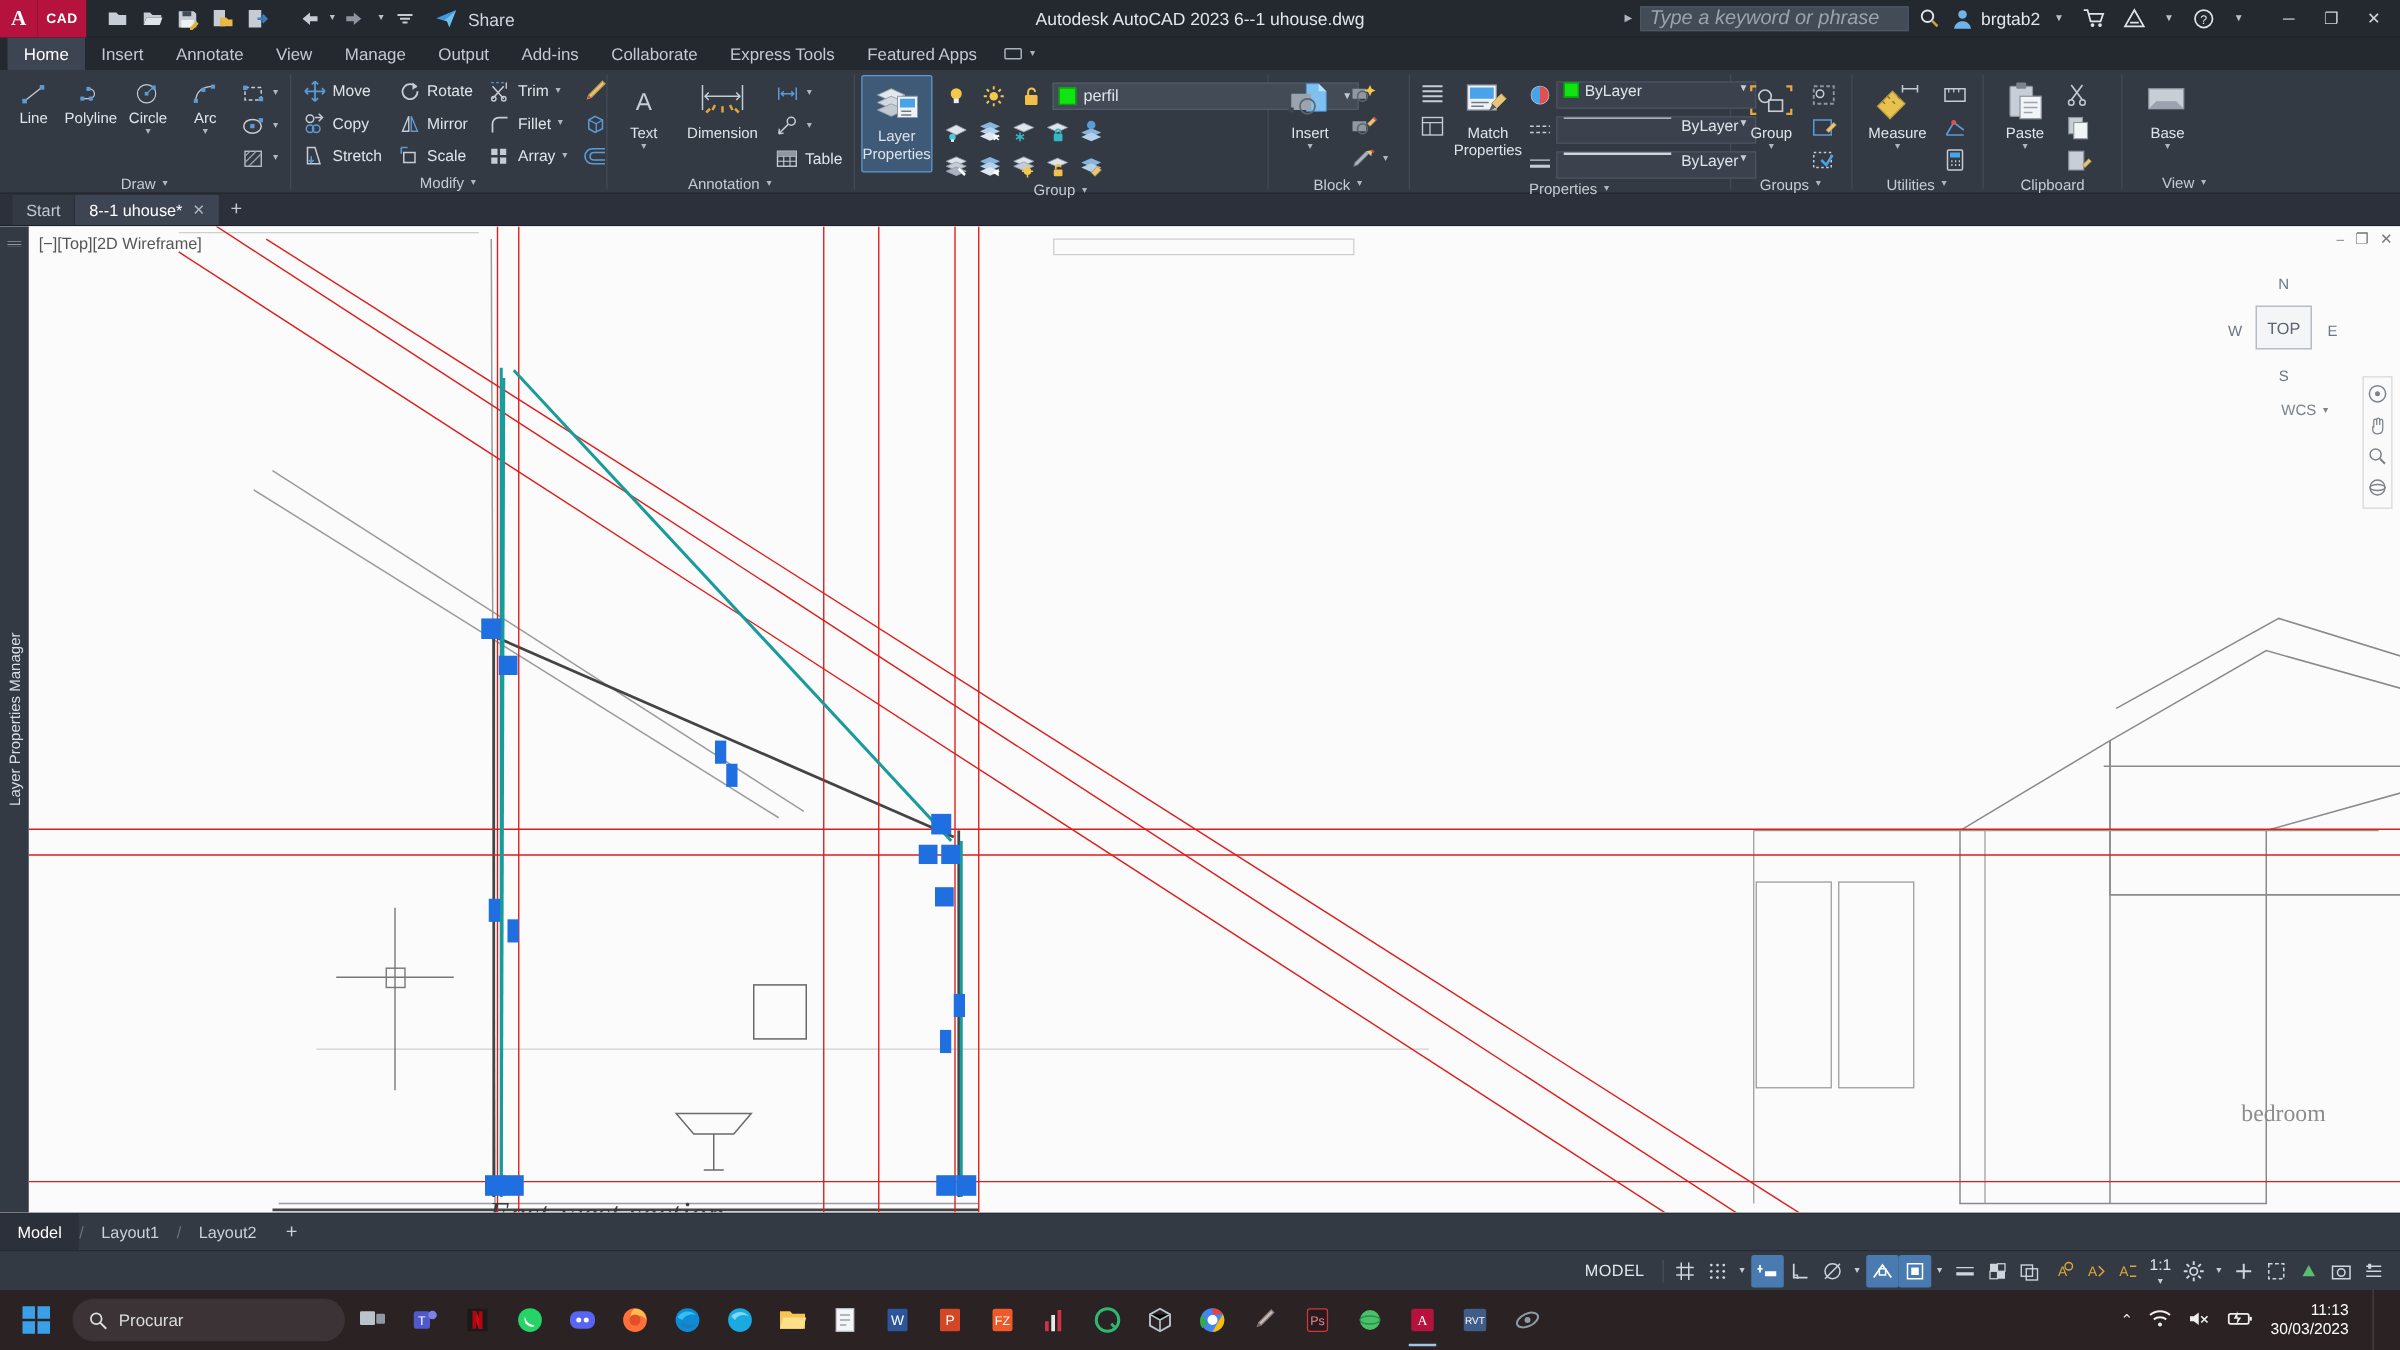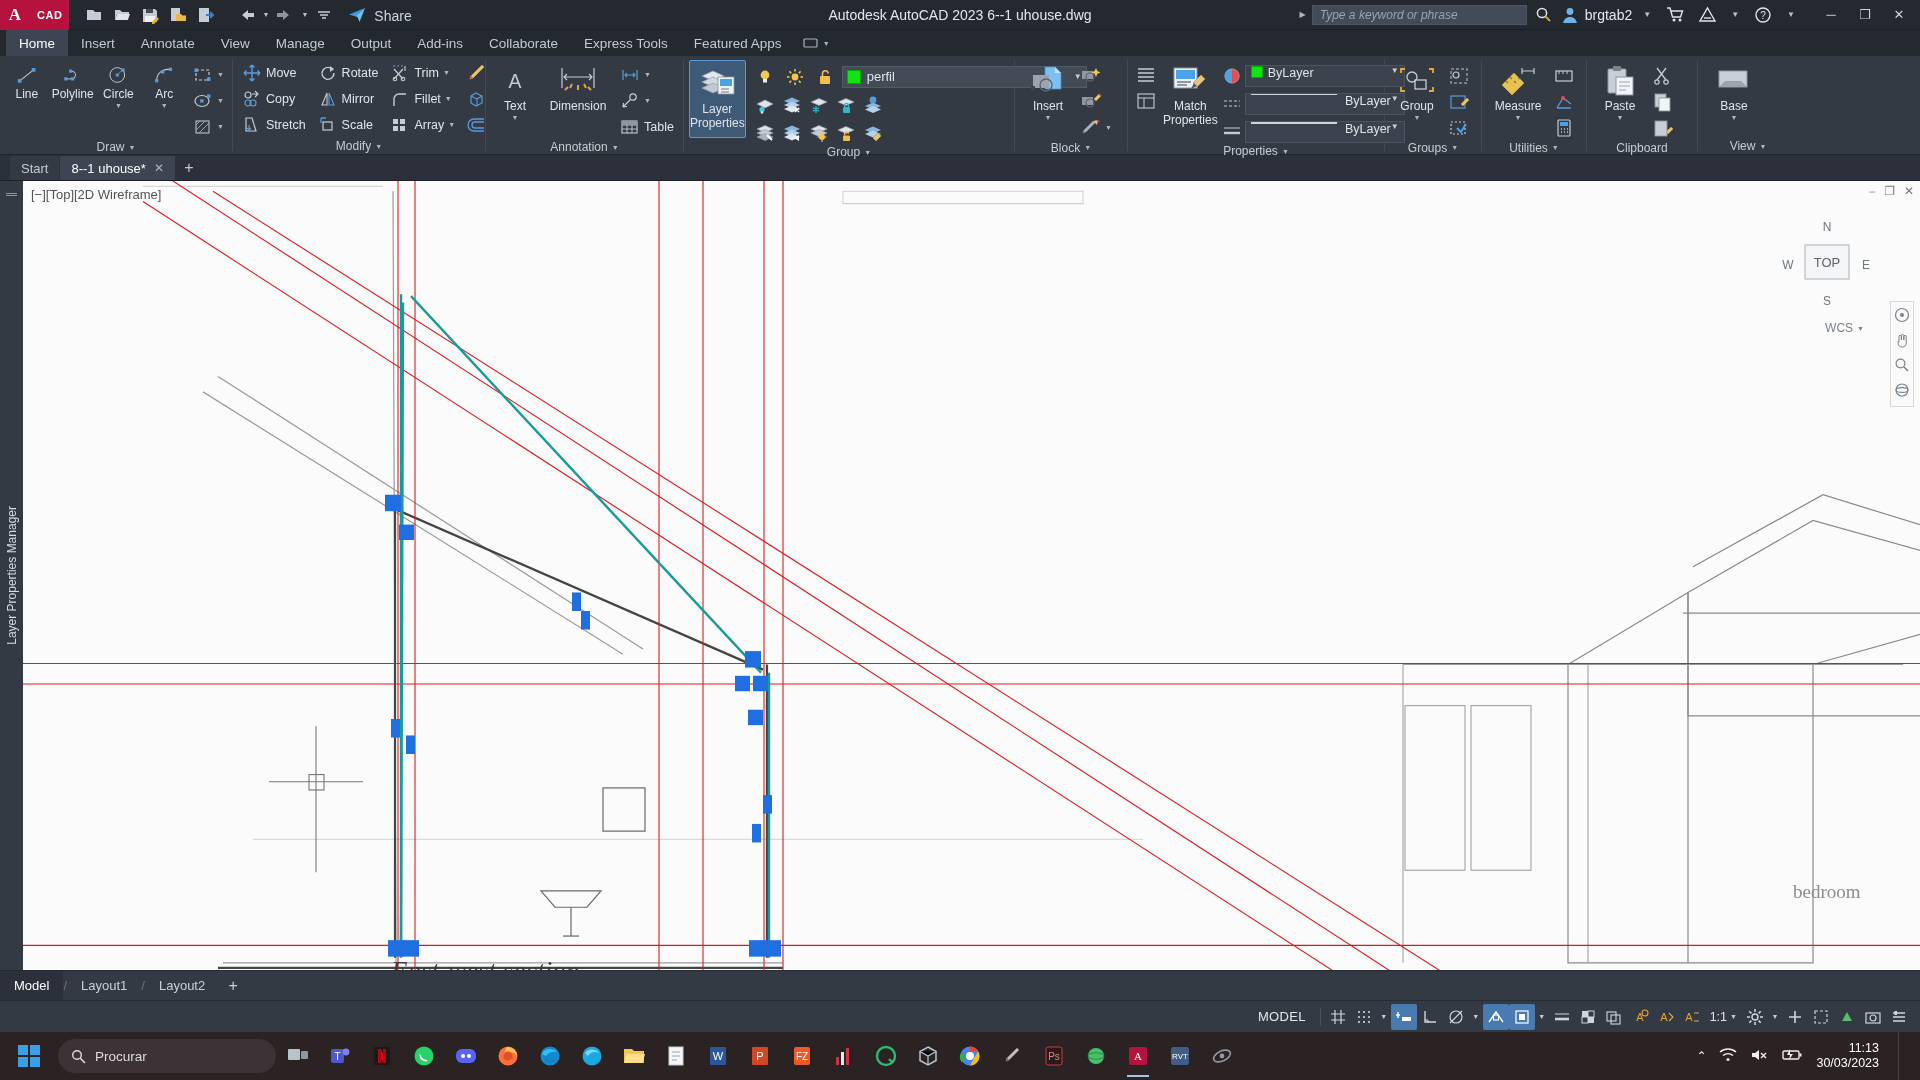--- a/index.html
+++ b/index.html
@@ -38,21 +38,21 @@
   .title-center{
     position:absolute; left:0; right:0; text-align:center;
     font-size:14px; color:#e3e7ec; pointer-events:none;
   }
   .title-center .fname{ }
   .tb-right{ margin-left:auto; display:flex; align-items:center; gap:6px; padding-right:4px;}
   .search-wrap{ display:flex;align-items:center;gap:6px; }
   .search-caret{ font-size:8px;color:#aeb6c0; }
   .search-box{
     width:215px;height:20px;background:#434b57;border:1px solid #4d5663;
-    color:#9aa3ae; font-style:italic; font-size:12px;
+    color:#9aa3ae; font-style:italic; font-size:16px;
     display:flex;align-items:center;padding:0 7px;
   }
   .search-mag{ width:22px;height:22px;display:flex;align-items:center;justify-content:center;}
   .user{ display:flex;align-items:center;gap:6px;color:#e3e7ec;font-size:14px;}
   .avatar-ico{ width:18px;height:18px; }
   .tb-caret{font-size:8px;color:#b9c0c9;margin:0 5px;}
   .tb-icon{ width:26px;height:24px;display:flex;align-items:center;justify-content:center;}
   .wbtns{ display:flex; align-items:center; margin-left:8px;}
   .wbtn{ width:34px;height:30px;display:flex;align-items:center;justify-content:center;color:#ccd3db;font-size:13px;}
 
@@ -167,21 +167,21 @@
 
   .statusbar{
     height:32px;background:#343a44;display:flex;align-items:center;flex:none;
     border-top:1px solid #262a32; padding-right:8px;
   }
   .sb-right{ margin-left:auto; display:flex; align-items:center; gap:0px; }
   .sb-model{ padding:0 10px;font-size:13px;color:#e3e7ec;letter-spacing:.3px;}
   .sbi{ width:26px;height:26px;display:flex;align-items:center;justify-content:center;border-radius:2px;}
   .sbi.on{ background:#4a7bb0; }
   .sbcaret{width:14px;height:26px;display:flex;align-items:center;justify-content:center;font-size:7px;color:#c6ccd4;}
-  .sb-scale{display:flex;align-items:center;gap:3px;padding:0 5px;font-size:12.5px;color:#dfe4ea;}
+  .sb-scale{display:flex;align-items:center;gap:3px;padding:0 5px;font-size:12.5px;color:#dfe4ea;flex-direction:column;}
   .sb-divider{width:1px;height:18px;background:#4a515d;margin:0 4px;}
 
   
   .taskbar{
     height:48px;background:#2a2223;display:flex;align-items:center;flex:none;
     padding:0 6px; gap:2px;
   }
   .tb-start{width:46px;height:46px;display:flex;align-items:center;justify-content:center;}
   .tb-search{
     width:218px;height:34px;background:#3b3335;border-radius:17px;

